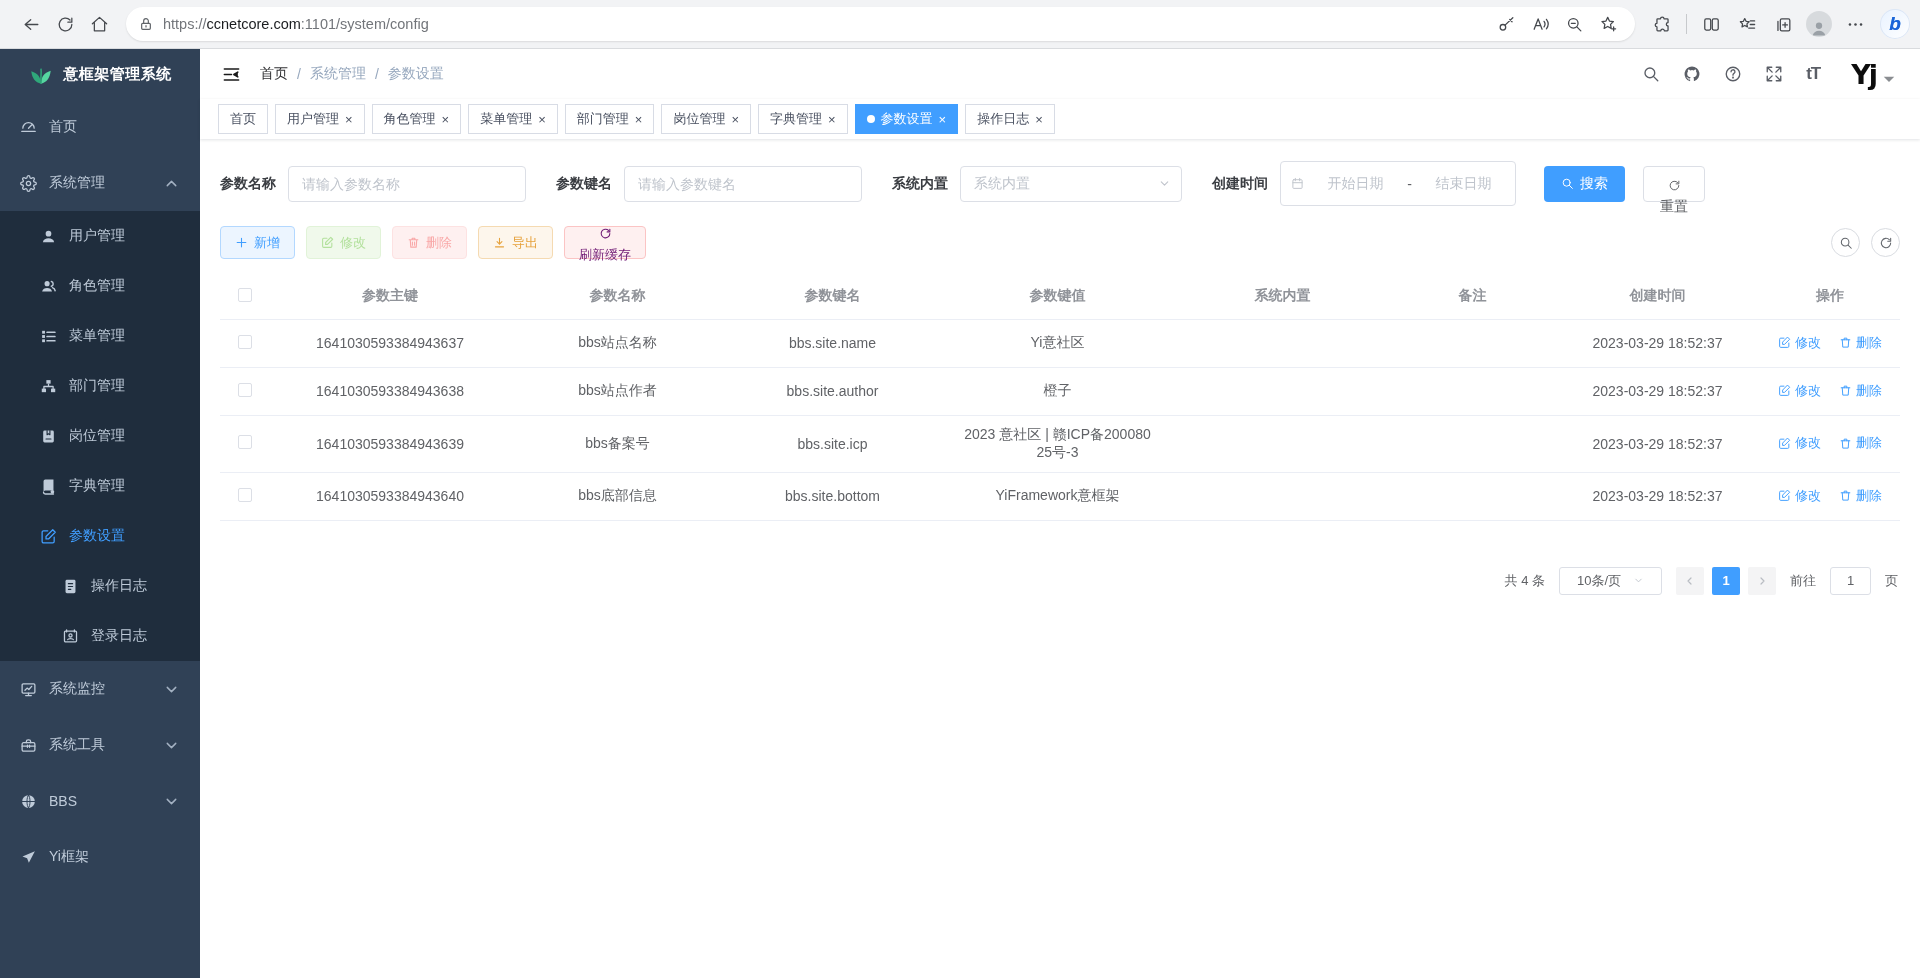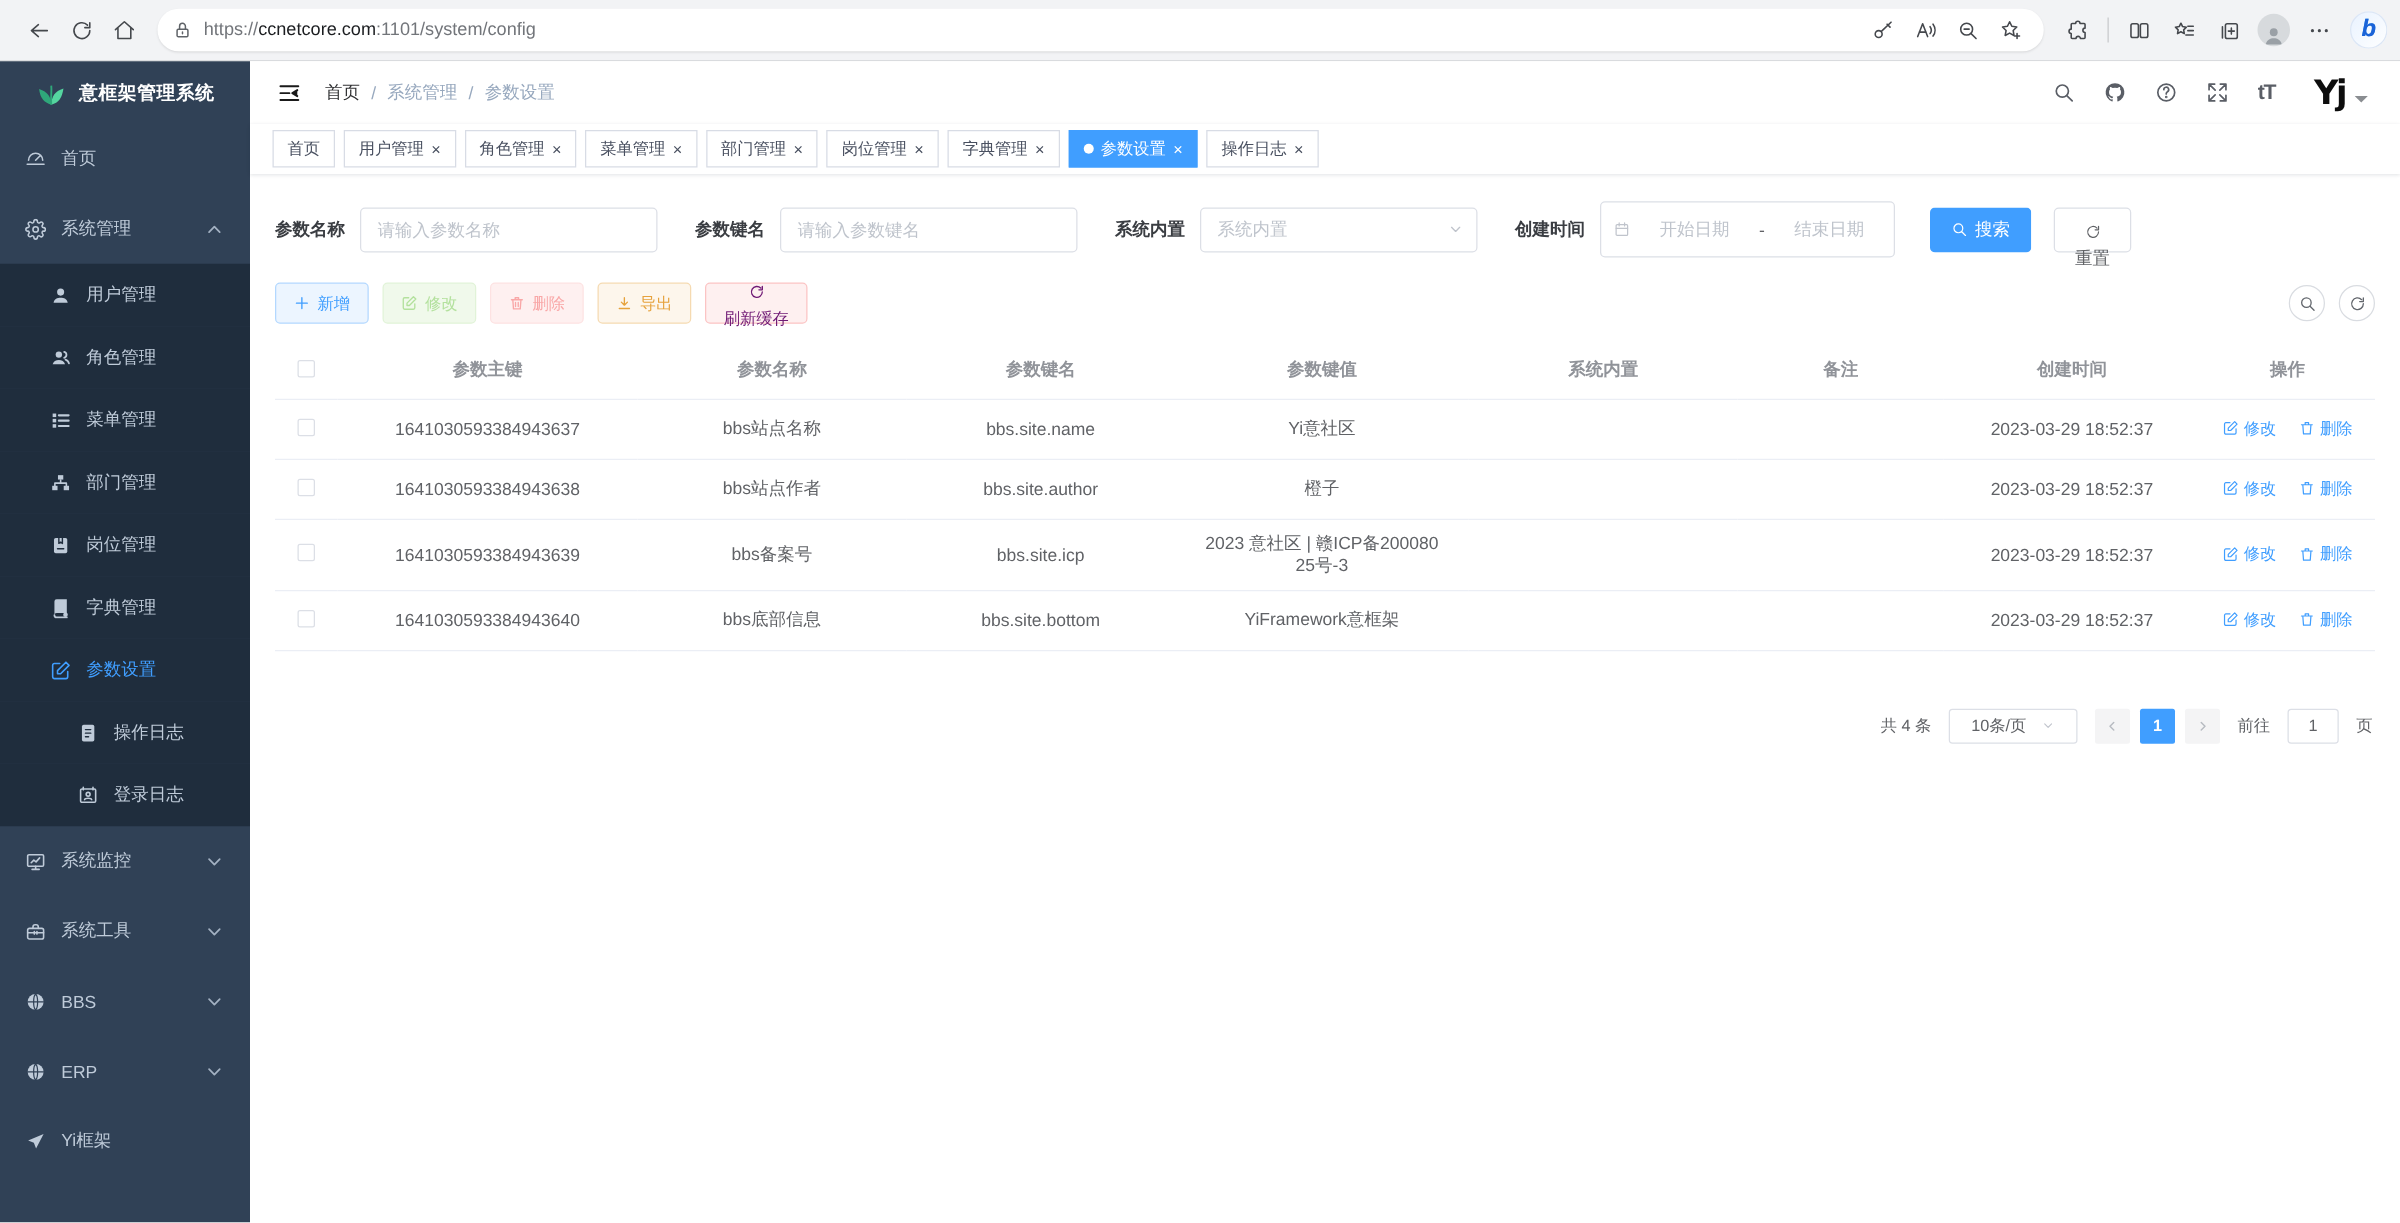--- a/index.html
+++ b/index.html
@@ -337,30 +337,20 @@
       <svg class="ic chev" viewBox="0 0 24 24">
           <path d="M6 9l6 6 6-6"></path>
         </svg>
     </div>
     <div class="menu-item l1">
       <svg class="ic" viewBox="0 0 24 24">
           <circle cx="12" cy="12" r="9" fill="currentColor" stroke="none"></circle>
           <path d="M3 12h18M12 3c3 2.5 3 15.5 0 18M12 3c-3 2.5-3 15.5 0 18" stroke="#304156" stroke-width="1.4"></path>
         </svg>
       <span>BBS</span>
-      <svg class="ic chev" viewBox="0 0 24 24">
-          <path d="M6 9l6 6 6-6"></path>
-        </svg>
-    </div>
-    <div class="menu-item l1">
-      <svg class="ic" viewBox="0 0 24 24">
-          <circle cx="12" cy="12" r="9" fill="currentColor" stroke="none"></circle>
-          <path d="M3 12h18M12 3c3 2.5 3 15.5 0 18M12 3c-3 2.5-3 15.5 0 18" stroke="#304156" stroke-width="1.4"></path>
-        </svg>
-      <span>ERP</span>
       <svg class="ic chev" viewBox="0 0 24 24">
           <path d="M6 9l6 6 6-6"></path>
         </svg>
     </div>
     <div class="menu-item l1">
       <svg class="ic" viewBox="0 0 24 24">
           <path d="M21 3L3.5 10.5l6.5 2.5 2.5 6.5zM21 3L10 13" fill="currentColor" stroke="none"></path>
         </svg>
       <span>Yi框架</span>
     </div>

